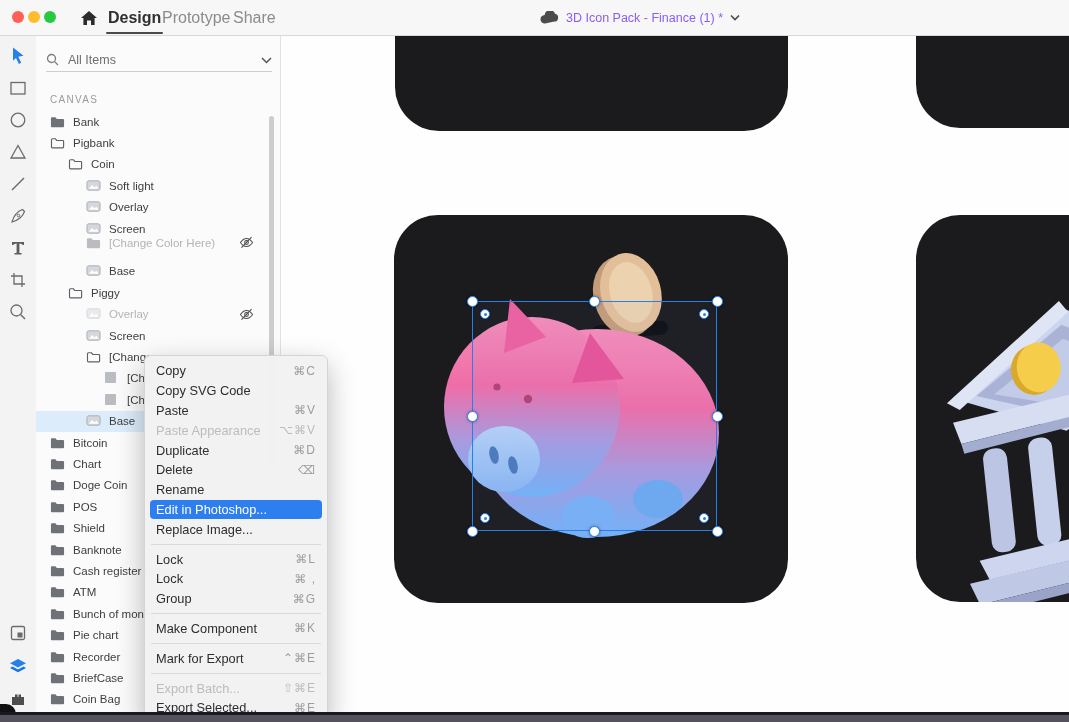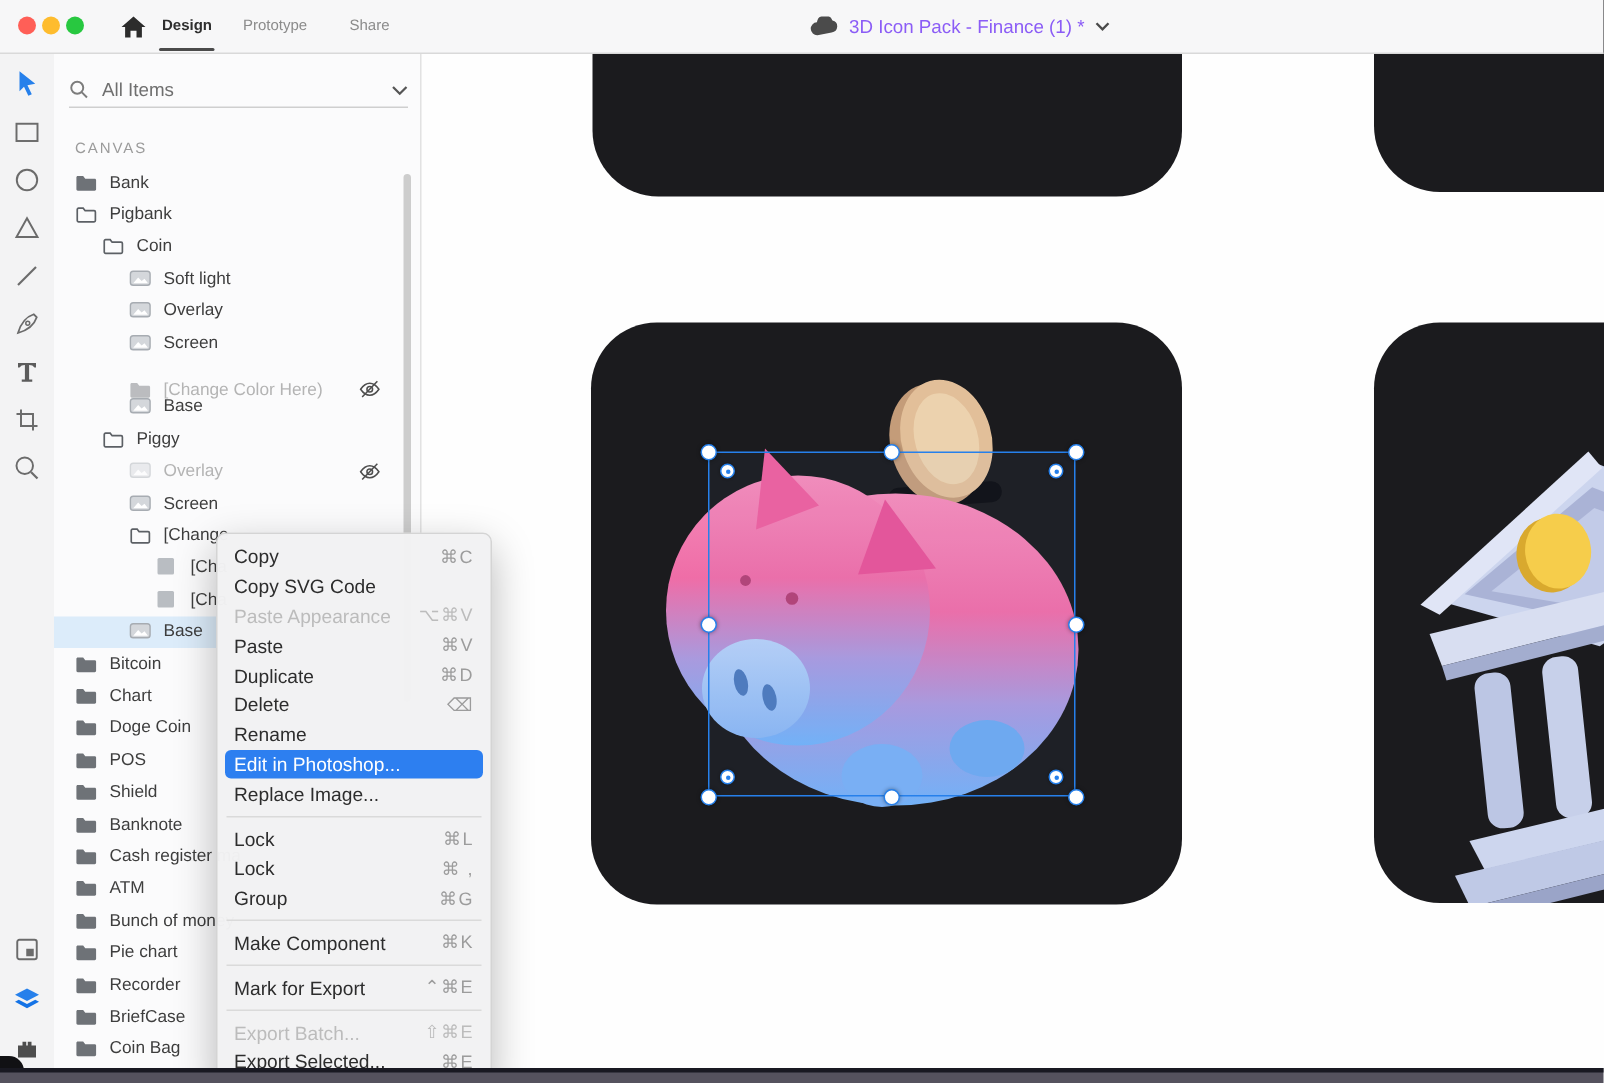--- a/index.html
+++ b/index.html
@@ -18,21 +18,21 @@
   .rhandle { position:absolute; width:10px; height:10px; border-radius:50%; background:#fff;
     border:1px solid #2680eb; box-shadow:0 0 2px rgba(0,0,0,.4); }
   .rhandle::after { content:""; position:absolute; left:2.5px; top:2.5px; width:3px; height:3px;
     border-radius:50%; background:#2680eb; }
 
   
   #topbar { position:absolute; left:0; top:0; width:1069px; height:36px; background:#f7f7f8;
     border-bottom:1px solid #d9d9d9; z-index:40; }
   .traffic { position:absolute; top:11px; width:12px; height:12px; border-radius:50%; }
   #home-btn { position:absolute; left:80px; top:9px; width:18px; height:18px; }
-  .tab { position:absolute; top:0; height:35px; line-height:35px; font-size:10px; color:#8b8b8b; }
+  .tab { position:absolute; top:0; height:35px; line-height:35px; font-size:16px; color:#8b8b8b; }
   .tab.active { color:#2f2f2f; font-weight:bold; }
   .tab.active::after { content:""; position:absolute; left:-2px; right:-2px; bottom:1px; height:2.5px;
     background:#4b4b4b; border-radius:2px; }
   #doc-title-group { position:absolute; left:540px; top:0; height:35px; display:flex;
     align-items:center; gap:7px; }
   #doc-title { font-size:12.5px; color:#8b5cf6; }
 
   
   #toolrail { position:absolute; left:0; top:36px; width:36px; height:686px; background:#f3f3f4; z-index:30; }
   .tool { position:absolute; left:8px; width:20px; height:20px; }
@@ -303,21 +303,21 @@
       </div>
       <div class="lrow" style="top: 182px; padding-left: 50px;">
         <span class="licon">
           <svg width="15" height="13" viewBox="0 0 16 13">
             <rect x="1" y="1.5" width="14" height="10" rx="2" fill="#d4d7db" stroke="#a7acb2" stroke-width="1"></rect>
             <path d="M3 10 L6.5 6 L9 8.5 L11 6.8 L13.5 10 Z" fill="#fff"></path>
           </svg>
         </span>
         <span class="llabel">Screen</span>
       </div>
-      <div class="lrow hidden-layer" style="top: 213px; padding-left: 50px;">
+      <div class="lrow hidden-layer" style="top: 196px; padding-left: 50px;">
         <span class="licon">
           <svg width="15" height="14" viewBox="0 0 16 14">
             <path d="M1 3 c0-.6 .4-1 1-1 h3.8 l1.5 1.9 H14 c.6 0 1 .4 1 1 V11.5 c0 .6-.4 1-1 1 H2 c-.6 0-1-.4-1-1 Z" fill="#6e7277"></path>
           </svg>
         </span>
         <span class="llabel">[Change Color Here)</span>
         <span class="eyeoff">
           <svg width="15" height="13" viewBox="0 0 16 13">
             <path d="M1.5 6.5 C3.5 3.6 5.7 2.2 8 2.2 s4.5 1.4 6.5 4.3 C12.5 9.4 10.3 10.8 8 10.8 S3.5 9.4 1.5 6.5 Z" fill="none" stroke="#4e4e4e" stroke-width="1.1"></path>
             <circle cx="8" cy="6.5" r="2" fill="none" stroke="#4e4e4e" stroke-width="1.1"></circle>
@@ -510,27 +510,27 @@
 
 <div id="context-menu">
     <div class="mitem">
       <span class="mlabel">Copy</span>
       <span class="mshort">⌘C</span>
     </div>
     <div class="mitem">
       <span class="mlabel">Copy SVG Code</span>
       <span class="mshort"></span>
     </div>
+    <div class="mitem">
+      <span class="mlabel">Paste</span>
+      <span class="mshort">⌘V</span>
+    </div>
     <div class="mitem disabled">
       <span class="mlabel">Paste Appearance</span>
       <span class="mshort">⌥⌘V</span>
-    </div>
-    <div class="mitem">
-      <span class="mlabel">Paste</span>
-      <span class="mshort">⌘V</span>
     </div>
     <div class="mitem">
       <span class="mlabel">Duplicate</span>
       <span class="mshort">⌘D</span>
     </div>
     <div class="mitem">
       <span class="mlabel">Delete</span>
       <span class="mshort">⌫</span>
     </div>
     <div class="mitem">

